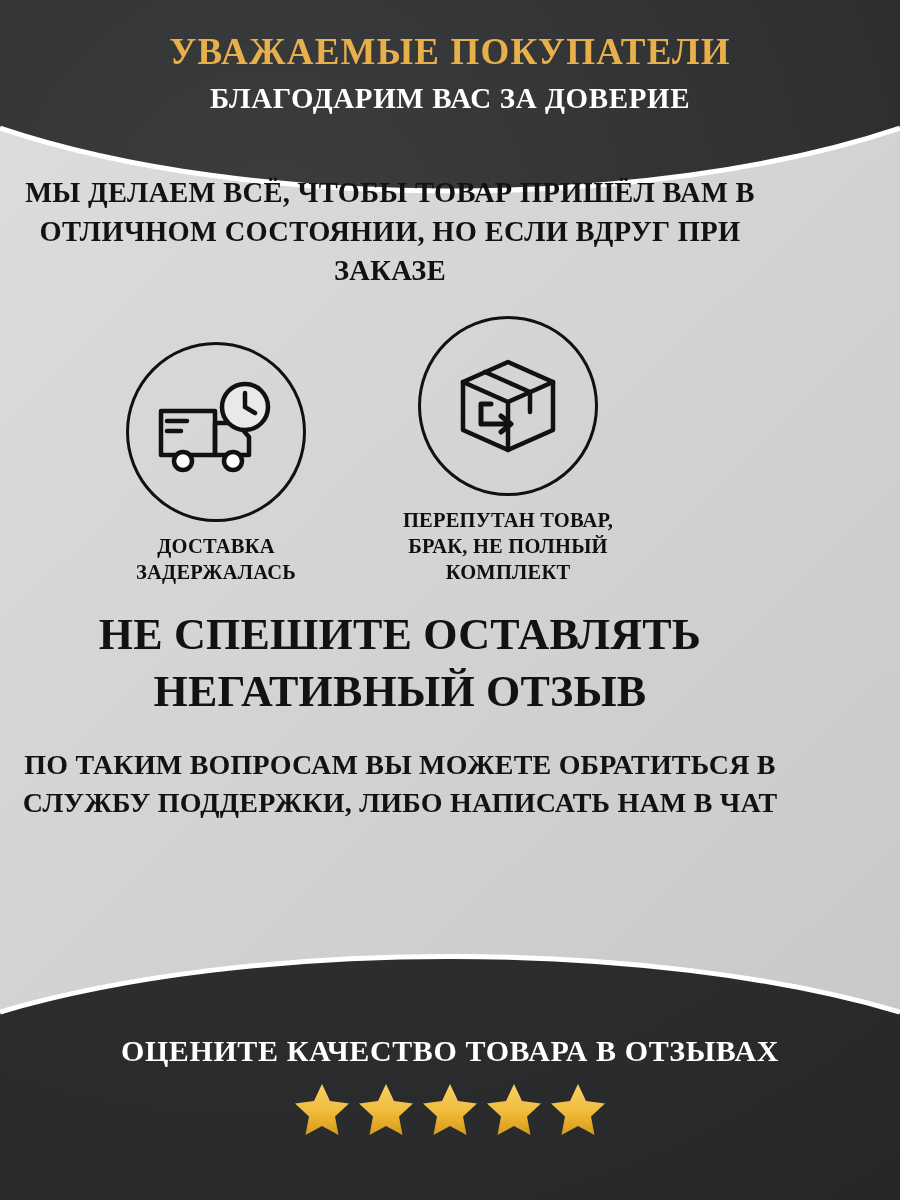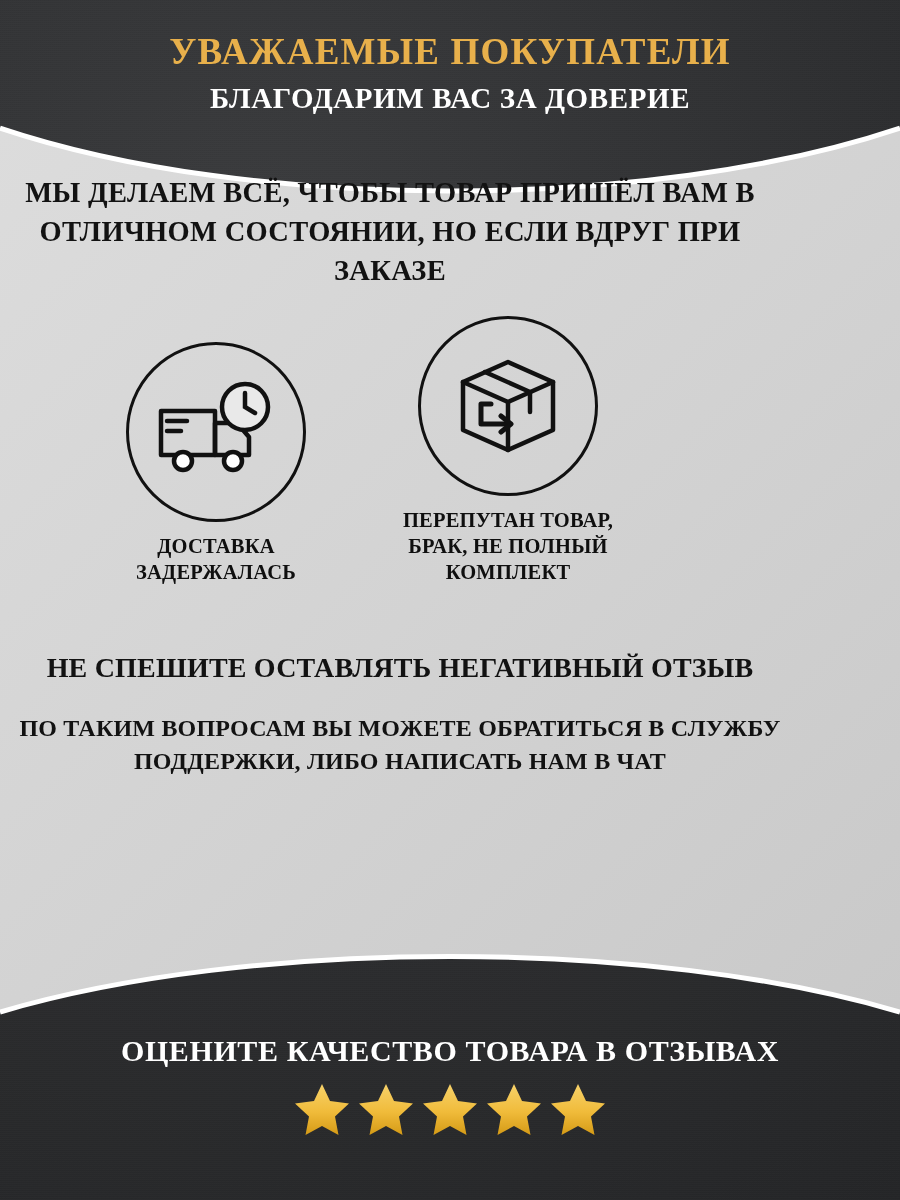--- a/index.html
+++ b/index.html
@@ -114,32 +114,32 @@
     margin-top: 12px;
     font-size: 20.5px;
     line-height: 1.26;
     font-weight: bold;
     text-transform: uppercase;
     letter-spacing: 0.2px;
     color: #0f0f0f;
   }
 
   .headline {
-    margin: 64px auto 0;
+    margin: 20px auto 0;
     width: 800px;
-    font-size: 28px;
+    font-size: 44px;
     line-height: 1.3;
     font-weight: bold;
     text-transform: uppercase;
     letter-spacing: 0.2px;
   }
   .note {
     margin: 26px auto 0;
     width: 800px;
-    font-size: 24px;
+    font-size: 28px;
     line-height: 1.36;
     font-weight: bold;
     text-transform: uppercase;
     letter-spacing: 0.2px;
   }
 
   
   .footer {
     position: absolute;
     left: 0;

